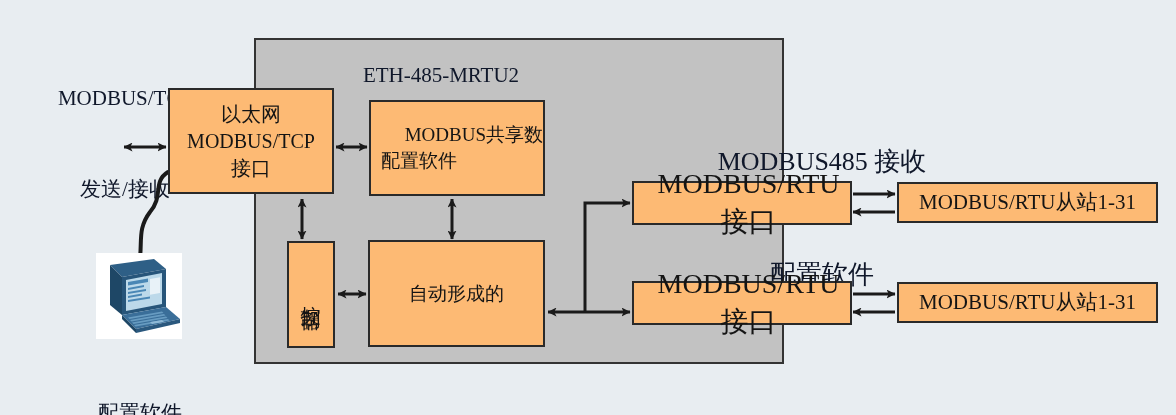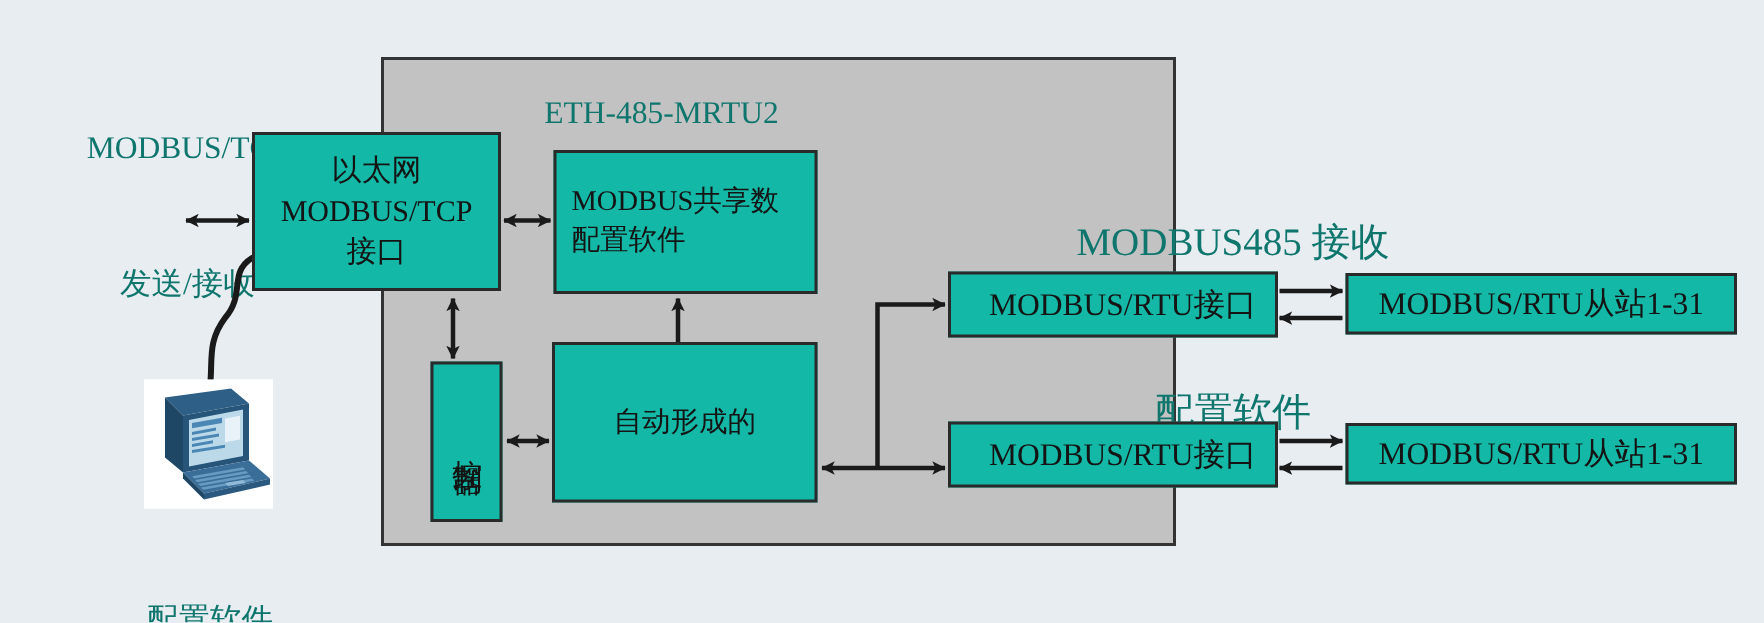--- a/index.html
+++ b/index.html
@@ -12,28 +12,28 @@
     width: 1176px;
     height: 415px;
     background: #e8edf1;
     font-family: "Liberation Serif", "DejaVu Serif", serif;
     overflow: hidden;
   }
 
   
   .lbl {
     position: absolute;
-    color: #0f766e;
+    color: #0f172a;
     white-space: pre;
     text-align: center;
     line-height: 1.45;
   }
   .box {
     position: absolute;
-    background: #14b8a6;
+    background: #fdba74;
     border: 2px solid #2a2a2a;
     box-sizing: border-box;
     display: flex;
     flex-direction: column;
     align-items: center;
     justify-content: center;
     color: #141414;
     line-height: 1.35;
     text-align: center;
   }
@@ -50,21 +50,21 @@
     left: 0; top: 0;
     width: 1176px;
     height: 415px;
     pointer-events: none;
   }
 
   
   .t-eth   { font-size: 20px; }
   .t-share { font-size: 19px; }
   .t-queue { font-size: 19px; }
-  .t-rtu   { font-size: 21px; padding-left: 13px; }
+  .t-rtu   { font-size: 28px; padding-left: 13px; }
   .t-slave { font-size: 21px; }
 
   .vert-text {
     writing-mode: vertical-rl;
     text-orientation: upright;
     font-size: 20px;
     letter-spacing: 3px;
     line-height: 1;
   }
 
@@ -136,30 +136,30 @@
       <path d="M168,172 C152,182 164,196 150,212 C138,228 142,240 140,258" stroke-width="4" stroke-linecap="round"></path>
     </g>
   </svg>
 
   <div class="box t-eth" style="left:168px; top:88px; width:166px; height:106px;">
     <div>以太网</div>
     <div>MODBUS/TCP</div>
     <div>接口</div>
   </div>
 
-  <div class="box t-share" style="left:369px; top:100px; width:176px; height:96px; align-items:flex-start; padding-left:10px;">
+  <div class="box t-share" style="left:369px; top:100px; width:176px; height:96px; align-items:flex-end; padding-left:10px;">
     <div>MODBUS共享数</div>
     <div style="align-self:flex-start">配置软件</div>
   </div>
 
   <div class="box" style="left:287px; top:241px; width:48px; height:107px;">
     <div class="vert-text">控制器</div>
   </div>
 
-  <div class="box t-queue" style="left:368px; top:228px; width:177px; height:107px;">
+  <div class="box t-queue" style="left:368px; top:240px; width:177px; height:107px;">
     <div>自动形成的</div>
   </div>
 
   <div class="box t-rtu" style="left:632px; top:181px; width:220px; height:44px;">
     <div>MODBUS/RTU接口</div>
   </div>
 
   <div class="box t-rtu" style="left:632px; top:281px; width:220px; height:44px;">
     <div>MODBUS/RTU接口</div>
   </div>

